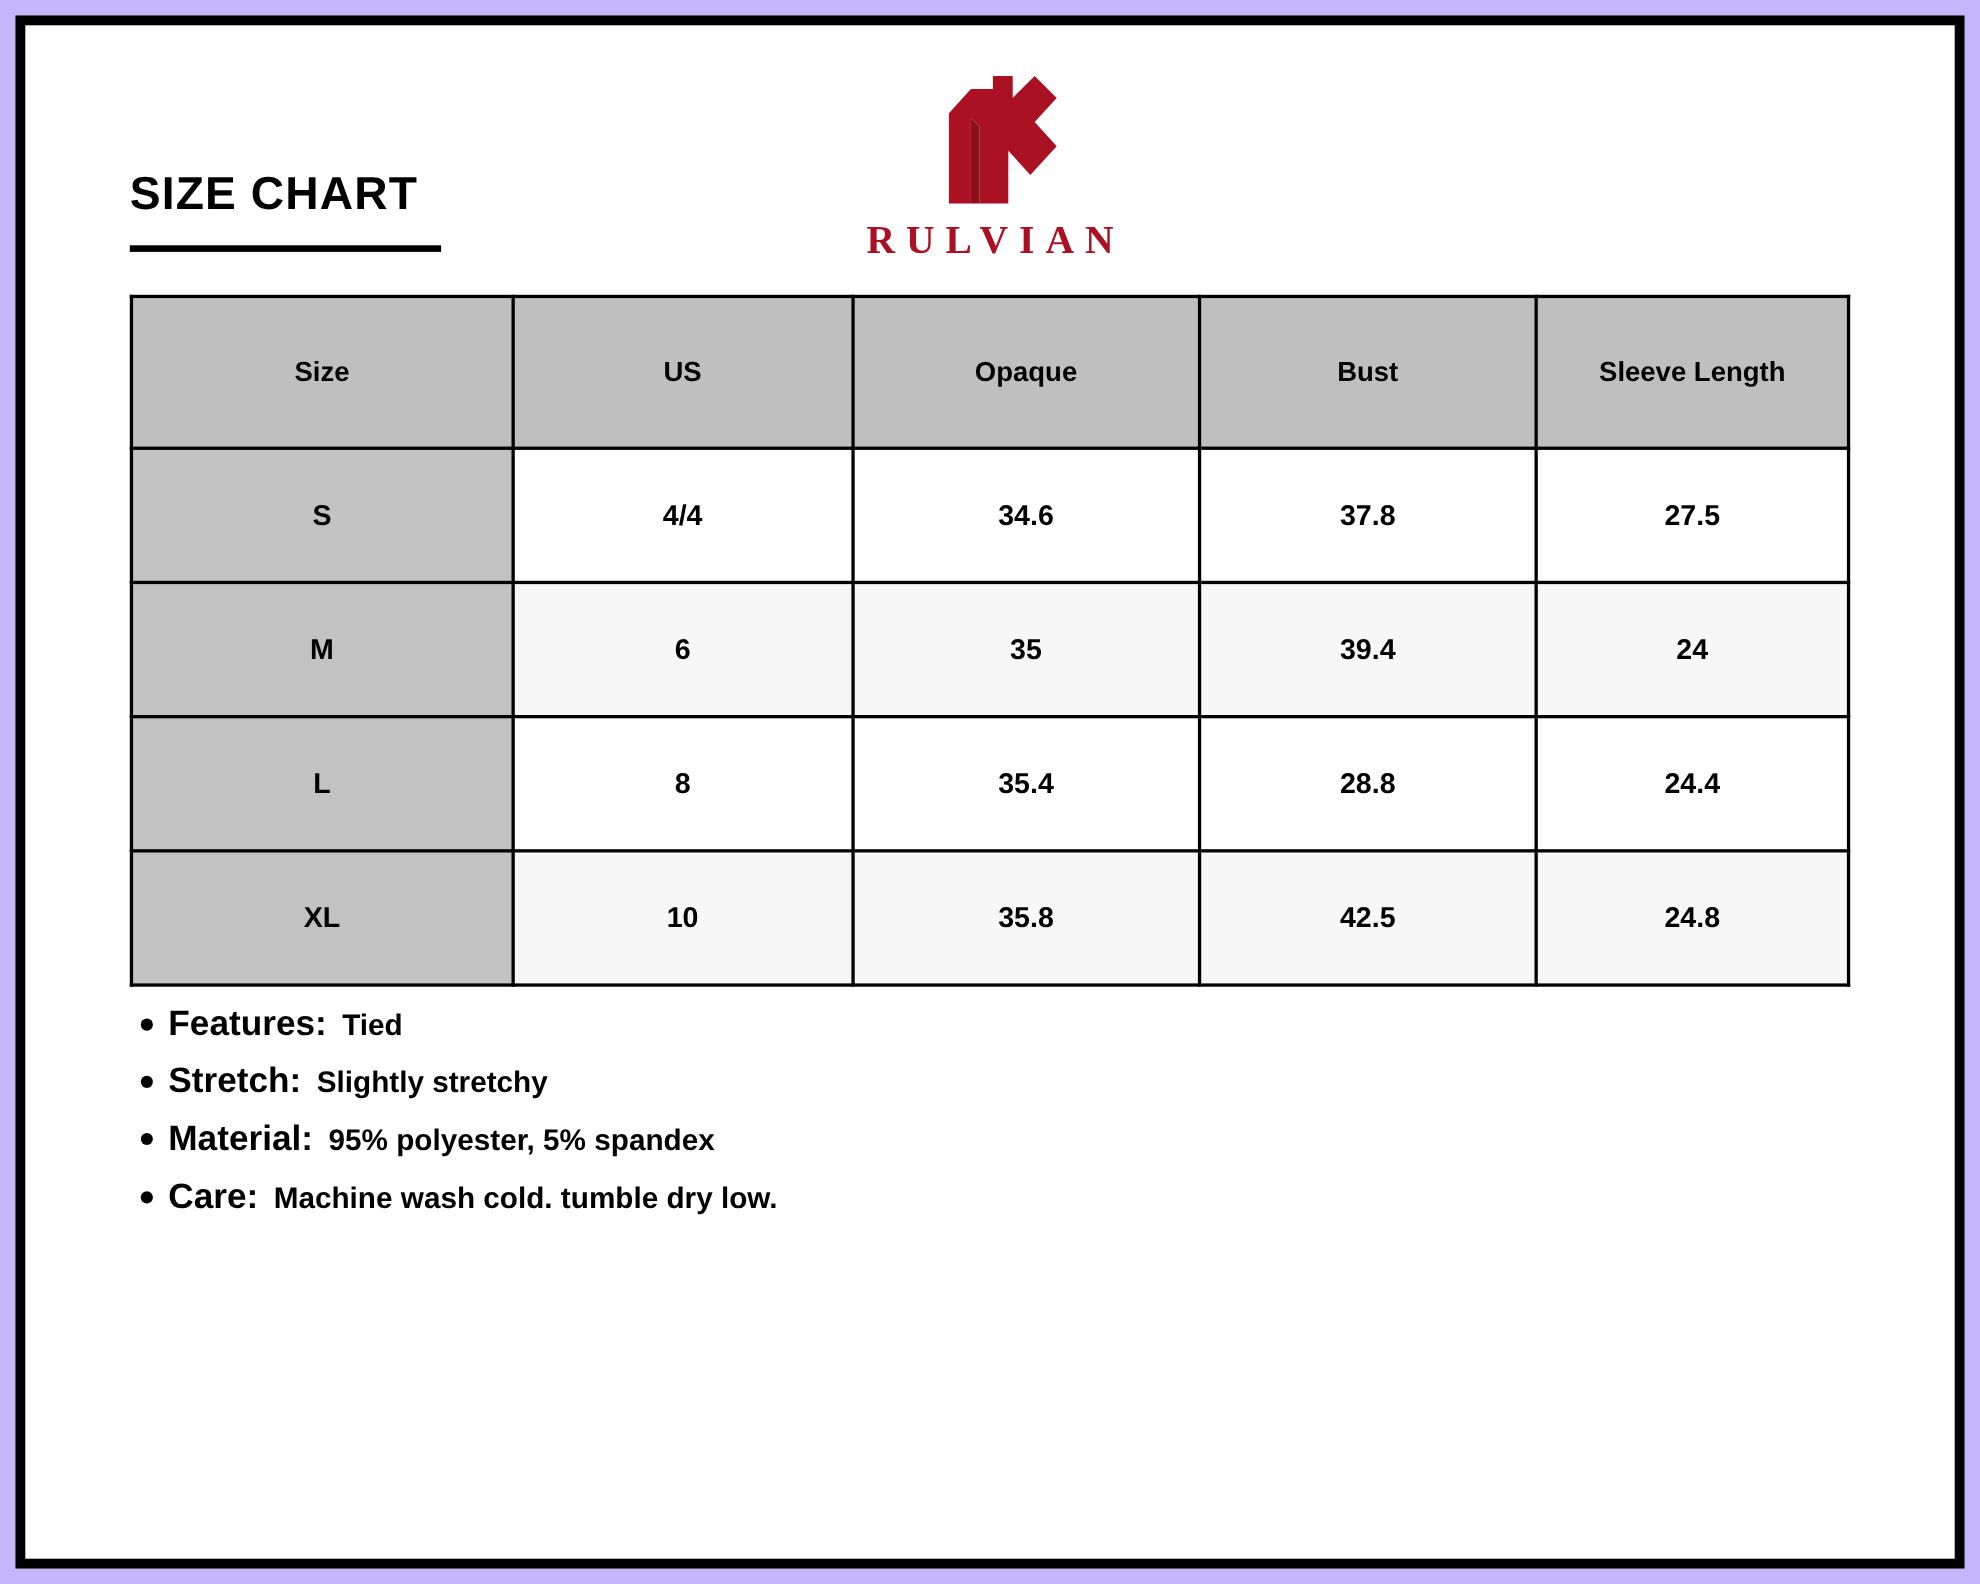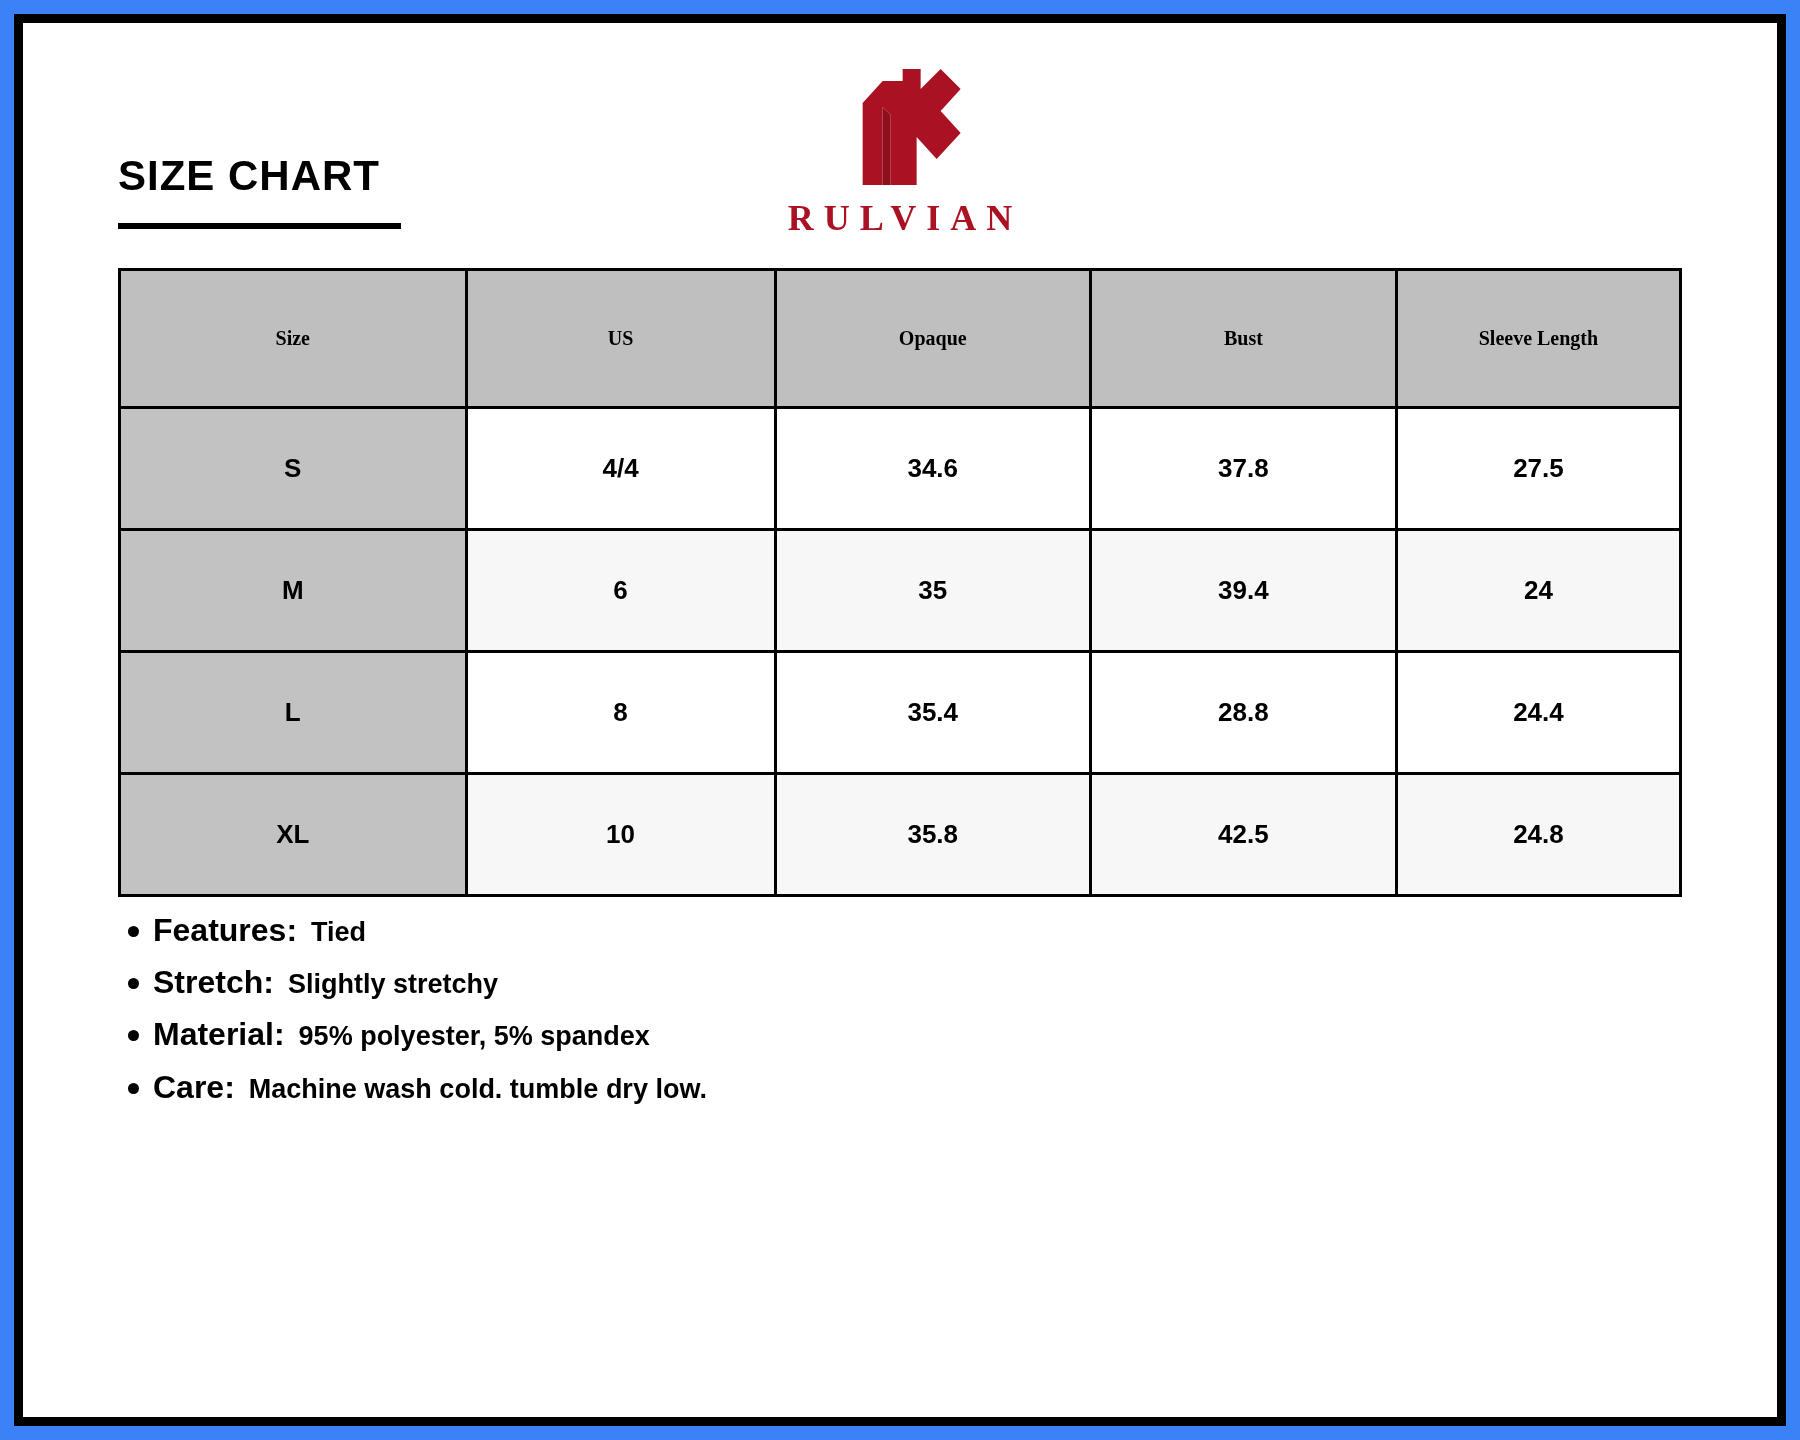--- a/index.html
+++ b/index.html
@@ -8,21 +8,21 @@
     padding: 0;
     width: 1800px;
     height: 1440px;
     background: #ffffff;
     font-family: "Liberation Sans", sans-serif;
   }
   .page {
     position: relative;
     width: 1800px;
     height: 1440px;
-    background: #3b82f6;
+    background: #c4b5fd;
     padding: 14px;
   }
   .frame {
     position: relative;
     width: 100%;
     height: 100%;
     border: 9px solid #000000;
     background: #ffffff;
     overflow: hidden;
   }
@@ -90,22 +90,21 @@
     text-align: center;
     font-size: 26px;
     font-weight: bold;
     color: #000000;
     height: 122px;
     vertical-align: middle;
   }
   table.size-table thead th {
     background: #bfbfbf;
     height: 138px;
-    font-size: 20px;
-    font-family: Liberation Serif, serif;
+    font-size: 25px;
   }
   td.size-cell {
     background: #c2c2c2;
     font-size: 30px;
   }
   tr.row-odd td.data-cell { background: #ffffff; }
   tr.row-even td.data-cell { background: #f7f7f7; }
   .col-size  { width: 22.2%; }
   .col-us    { width: 19.8%; }
   .col-len   { width: 20.2%; }

